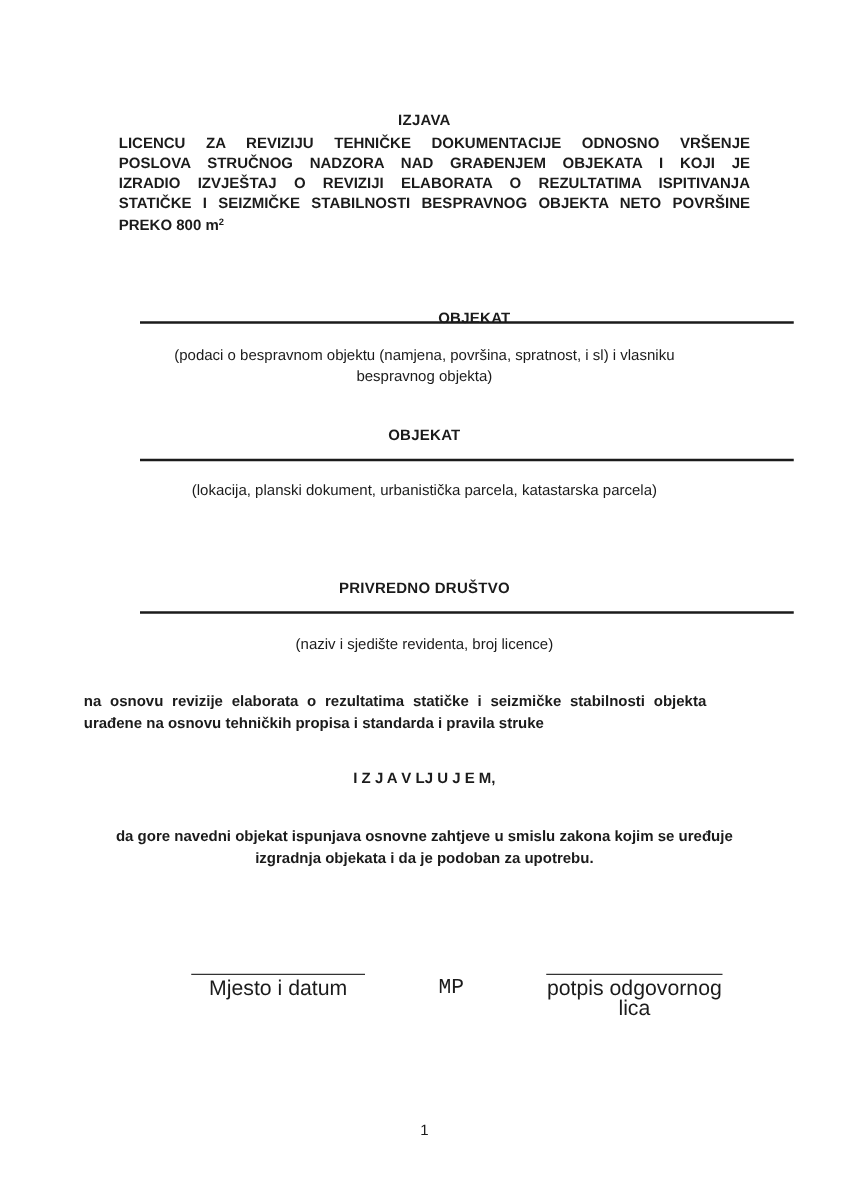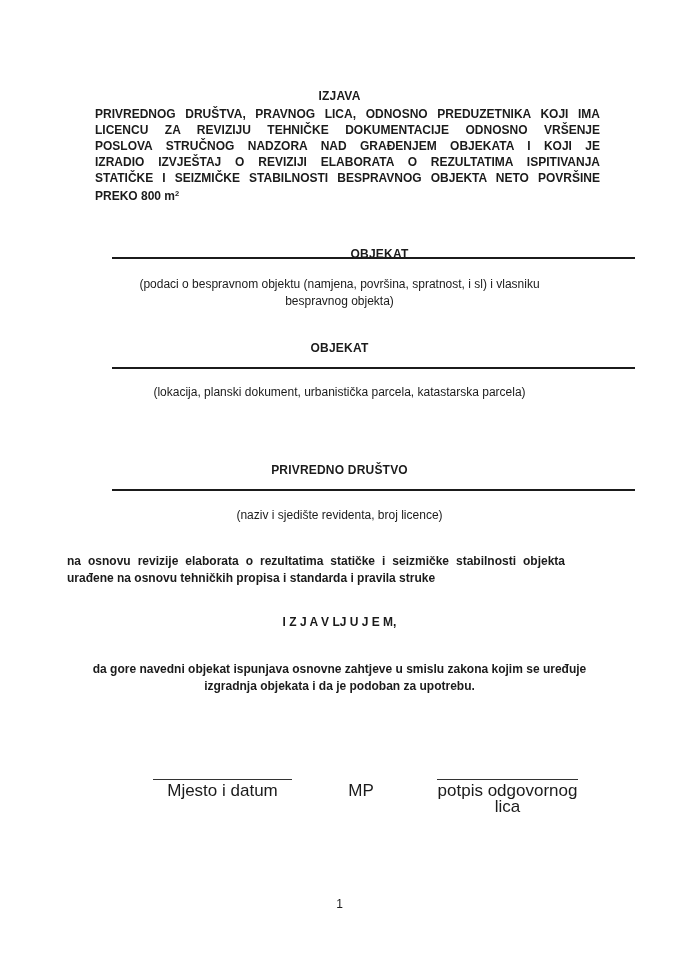--- a/index.html
+++ b/index.html
@@ -92,37 +92,36 @@
     top: 779px;
     text-align: center;
     font-size: 17px;
     line-height: 16px;
   }
   .sig-line {
     border-top: 1px solid #333333;
     padding-top: 3px;
   }
   .sig-place { left: 153px; width: 139px; }
-  .sig-mp    { left: 331px; width: 60px; top: 783px; }
+  .sig-mp    { left: 331px; width: 60px; top: 783px; font-family: Liberation Mono, monospace; }
   .sig-sign  { left: 437px; width: 141px; }
 
   .page-number {
     top: 897px;
     font-size: 12px;
   }
 </style>
 </head>
 <body>
 
 <div class="page">
 
   <div class="abs center bold title">IZJAVA</div>
 
   <div class="abs intro">
-    <div class="jline">PRIVREDNOG DRUŠTVA, PRAVNOG LICA, ODNOSNO PREDUZETNIKA KOJI IMA</div>
     <div class="jline">LICENCU ZA REVIZIJU TEHNIČKE DOKUMENTACIJE ODNOSNO VRŠENJE</div>
     <div class="jline">POSLOVA STRUČNOG NADZORA NAD GRAĐENJEM OBJEKATA I KOJI JE</div>
     <div class="jline">IZRADIO IZVJEŠTAJ O REVIZIJI ELABORATA O REZULTATIMA ISPITIVANJA</div>
     <div class="jline">STATIČKE I SEIZMIČKE STABILNOSTI BESPRAVNOG OBJEKTA NETO POVRŠINE</div>
     <div class="lastline"><span>PREKO 800 m</span><span class="sup">2</span></div>
   </div>
 
   <div class="abs center bold heading h-objekat">OBJEKAT</div>
   <div class="abs rule rule-1"></div>
   <div class="abs center caption c-objekat">

